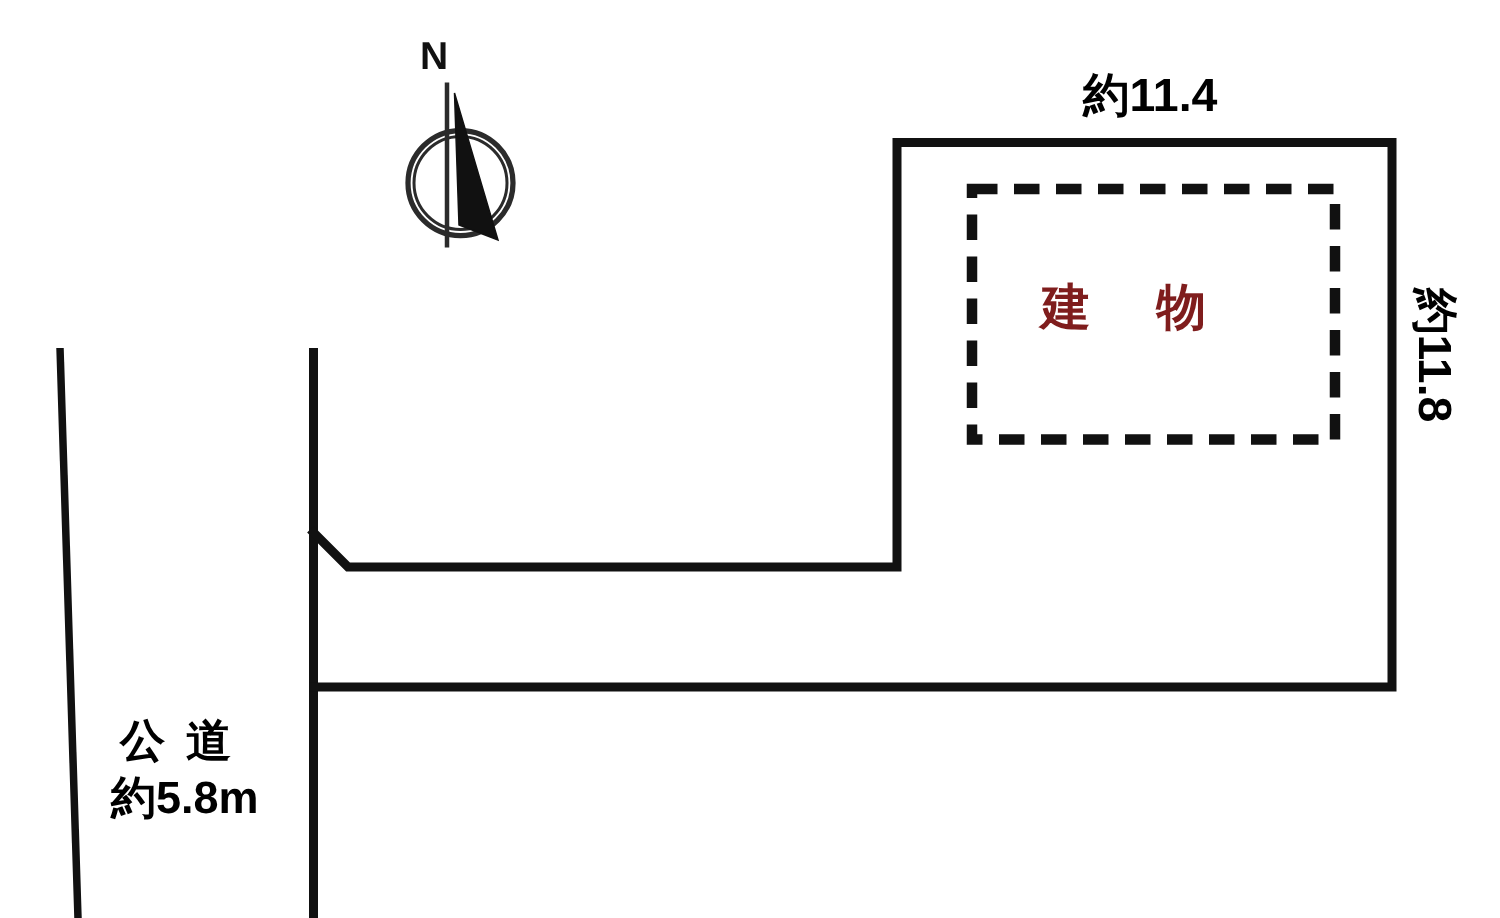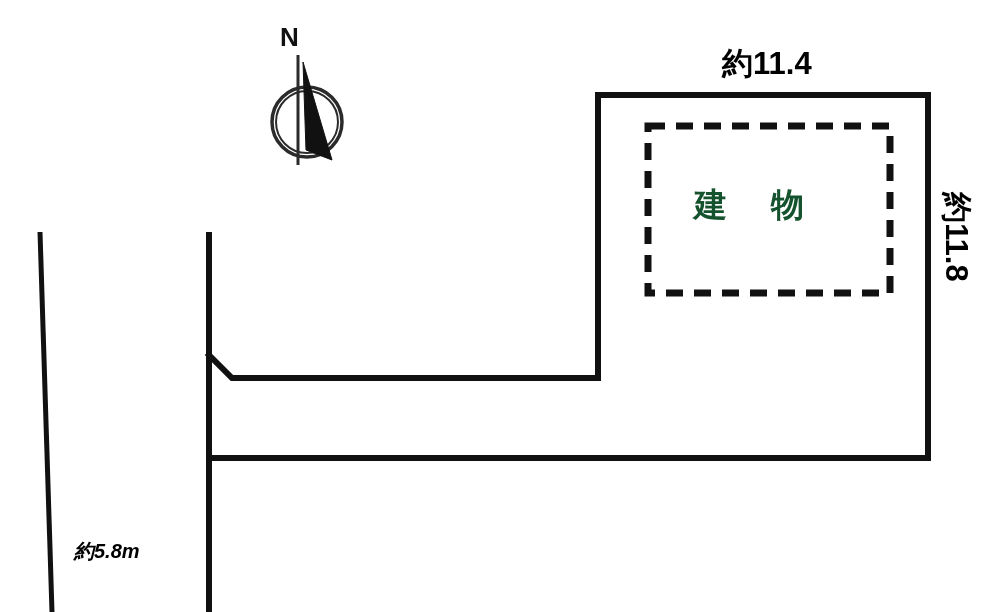--- a/index.html
+++ b/index.html
@@ -56,33 +56,32 @@
     display: block;
   }
   .road-label {
     left: 80px;
     top: 480px;
     font-size: 30px;
     letter-spacing: 14px;
   }
   .road-width-label {
     left: 74px;
-    top: 541px;
-    font-size: 20px;
+    top: 518px;
+    font-size: 30px;
     letter-spacing: 0px;
-    font-style: italic;
   }
   .building-label {
     position: absolute;
     left: 694px;
     top: 188px;
     font-size: 33px;
     font-weight: 700;
     letter-spacing: 44px;
-    color: #14532d;
+    color: #7f1d1d;
     white-space: nowrap;
     line-height: 1;
   }
   .compass-letter {
     position: absolute;
     left: 280px;
     top: 24px;
     font-size: 26px;
     font-weight: 700;
     color: #111111;
@@ -117,16 +116,17 @@
 
   <span class="map-label dim-label label-top">約11.4</span>
 
 
   <span class="map-label dim-label label-right">
       <span class="label-right-inner">約11.8</span>
     </span>
 
   <span class="building-label">建物</span>
 
+  <span class="map-label road-label">公道</span>
 
   <span class="map-label road-width-label">約5.8m</span>
 
 </div>
 
 </body></html>

